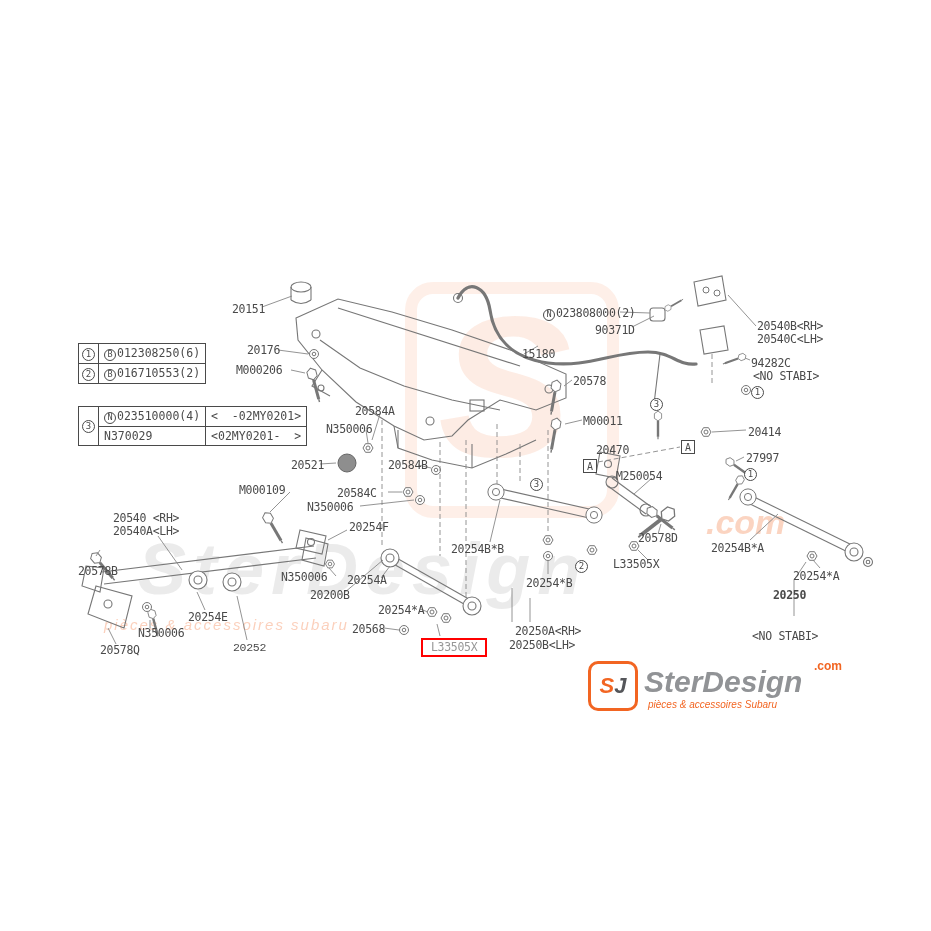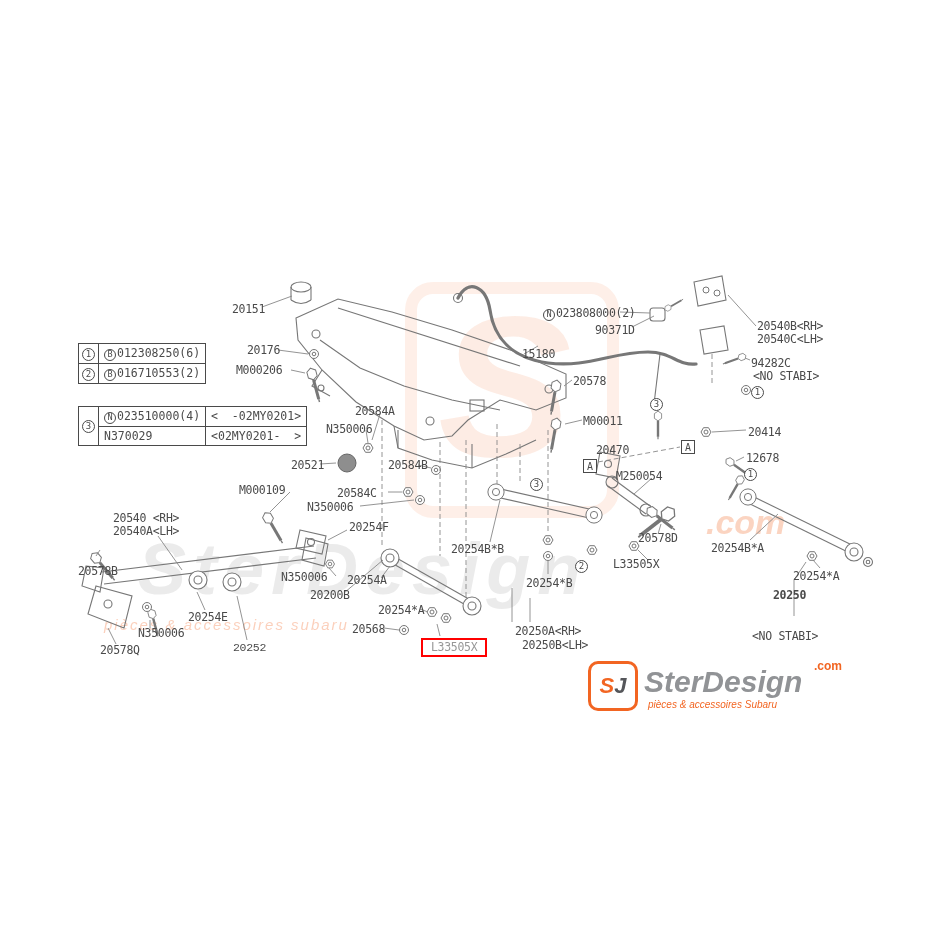--- a/index.html
+++ b/index.html
@@ -264,30 +264,30 @@
       <div class="plabel" style="left: 378px; top: 604px;">20254*A</div>
       <div class="plabel" style="left: 352px; top: 623px;">20568</div>
       <div class="plabel hl" style="left: 421px; top: 638px;">L33505X</div>
       <div class="plabel" style="left: 138px; top: 627px;">N350006</div>
       <div class="plabel" style="left: 100px; top: 644px;">20578Q</div>
       <div class="plabel" style="left: 188px; top: 611px;">20254E</div>
       <div class="plabel" style="left: 233px; top: 641px; font-family: Liberation Mono, monospace;">20252</div>
       <div class="plabel" style="left: 451px; top: 543px;">20254B*B</div>
       <div class="plabel" style="left: 526px; top: 577px;">20254*B</div>
       <div class="plabel" style="left: 497px; top: 625px; margin-left: 18px;">20250A&lt;RH&gt;</div>
-      <div class="plabel" style="left: 522px; top: 639px;">20250B&lt;LH&gt;</div>
+      <div class="plabel" style="left: 509px; top: 639px;">20250B&lt;LH&gt;</div>
       <div class="plabel" style="left: 522px; top: 348px;">15180</div>
       <div class="plabel" style="left: 543px; top: 307px;"><span class="circ pre">N</span>023808000(2)</div>
       <div class="plabel" style="left: 595px; top: 324px;">90371D</div>
       <div class="plabel" style="left: 573px; top: 375px;">20578</div>
       <div class="plabel" style="left: 583px; top: 415px;">M00011</div>
       <div class="plabel" style="left: 596px; top: 444px;">20470</div>
       <div class="plabel" style="left: 616px; top: 470px;">M250054</div>
       <div class="plabel" style="left: 748px; top: 426px;">20414</div>
-      <div class="plabel" style="left: 746px; top: 452px;">12678</div>
+      <div class="plabel" style="left: 746px; top: 452px;">27997</div>
       <div class="plabel" style="left: 757px; top: 320px;">20540B&lt;RH&gt;</div>
       <div class="plabel" style="left: 757px; top: 333px;">20540C&lt;LH&gt;</div>
       <div class="plabel" style="left: 751px; top: 357px;">94282C</div>
       <div class="plabel" style="left: 753px; top: 370px;">&lt;NO STABI&gt;</div>
       <div class="plabel" style="left: 638px; top: 532px;">20578D</div>
       <div class="plabel" style="left: 613px; top: 558px;">L33505X</div>
       <div class="plabel" style="left: 711px; top: 542px;">20254B*A</div>
       <div class="plabel" style="left: 793px; top: 570px;">20254*A</div>
       <div class="plabel" style="left: 773px; top: 589px; font-weight: bold;">20250</div>
       <div class="plabel" style="left: 752px; top: 630px;">&lt;NO STABI&gt;</div>

